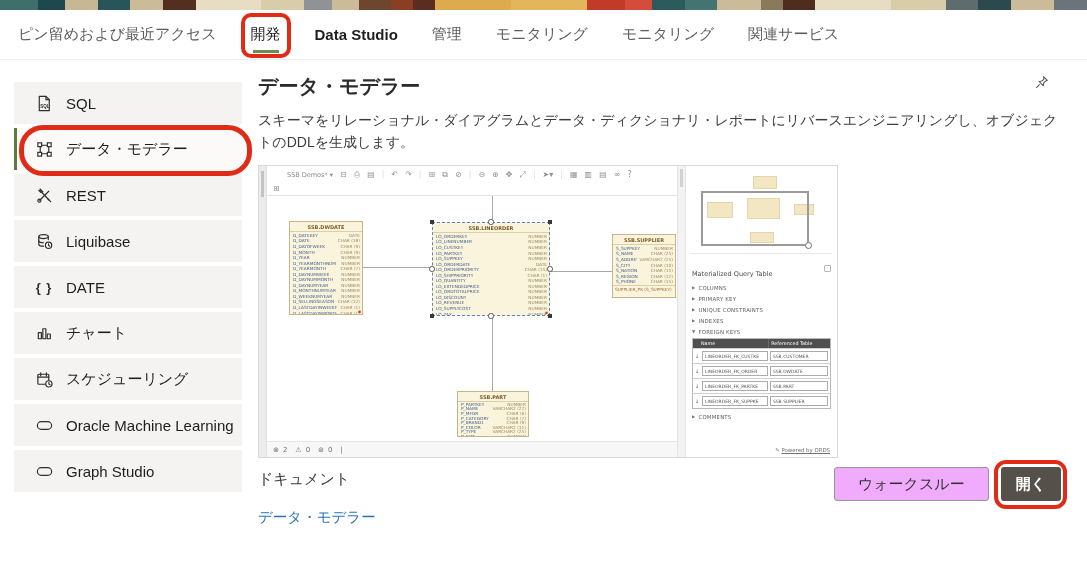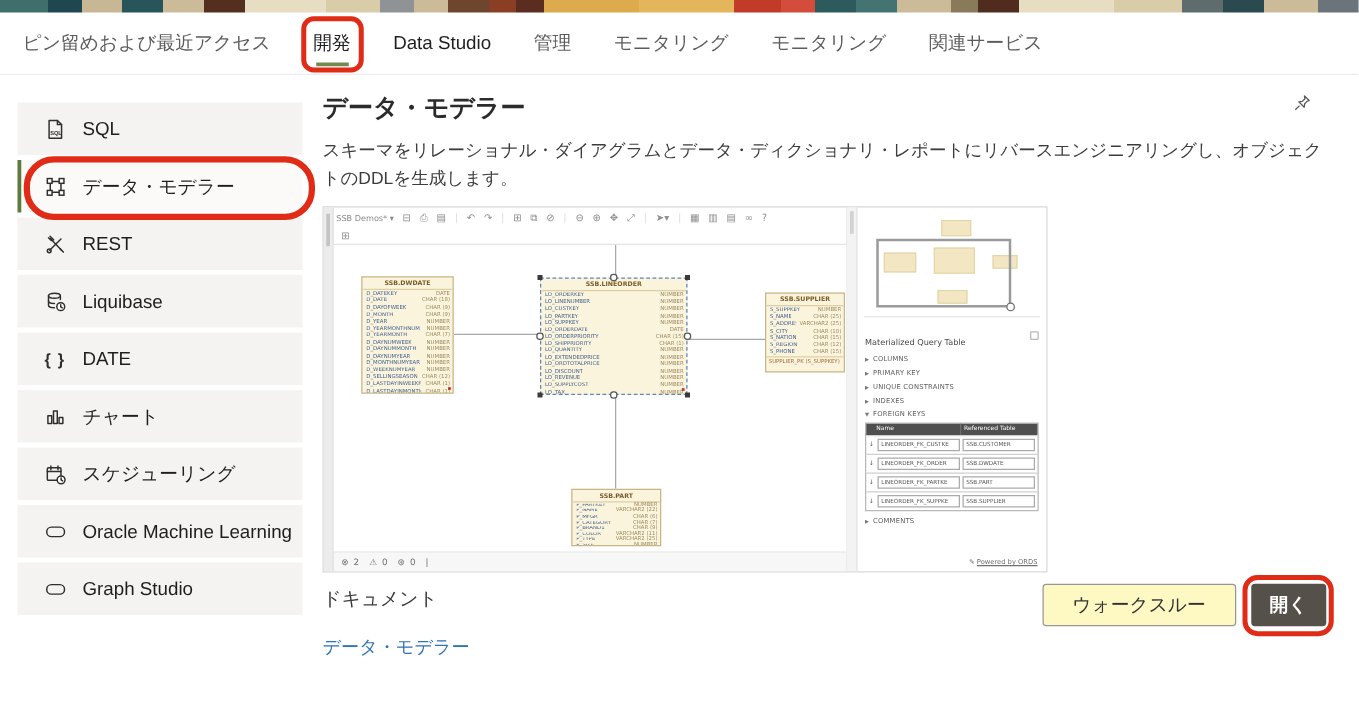--- a/index.html
+++ b/index.html
@@ -13,21 +13,21 @@
       #8f9396 28% 30.5%, #cbbb98 30.5% 33%, #6e452e 33% 36%, #8a3f24 36% 38%,
       #5a2d20 38% 40%, #ddaa4e 40% 47%, #e3b65b 47% 54%, #c23a28 54% 57.5%,
       #d44d3c 57.5% 60%, #2d5a5c 60% 63%, #447471 63% 66%, #cbbb98 66% 70%,
       #8a7a5c 70% 72%, #4f2c1d 72% 75%, #e7ddc3 75% 82%, #d9cca9 82% 87%,
       #5e6c6e 87% 90%, #2a4a50 90% 93%, #cbbb98 93% 97%, #6a747a 97% 100%); }
   
   .topnav { height:50px; display:flex; align-items:center; padding-left:18px;
     gap:34px; border-bottom:1px solid #ededed; }
   .nav-item { position:relative; font-size:15px; color:#5c5c5c; white-space:nowrap; cursor:pointer; }
   .nav-item.active { color:#222; }
-  .nav-item.emph { color:#1f1f1f; font-weight:400; }
+  .nav-item.emph { color:#1f1f1f; font-weight:700; }
   .nav-item .underline { position:absolute; left:2px; right:2px; bottom:-9px; height:3px; background:#6f8a52; }
   .annotation { position:absolute; border:4px solid #e02b16; border-radius:10px; pointer-events:none; z-index:5; }
   .nav-ann { top:-12px; bottom:-14px; left:-10px; right:-10px; }
   
   .layout { display:flex; }
   .sidebar { width:228px; margin:22px 0 0 14px; flex:none; }
   .side-item { position:relative; height:42px; margin-bottom:4px; background:#f4f3f1;
     display:flex; align-items:center; gap:12px; padding-left:20px; cursor:pointer; }
   .side-item.selected { background:#fbfaf8; border-left:3px solid #5d7a3c; padding-left:17px; }
   .side-ann { top:-3px; bottom:-6px; left:2px; right:-10px; border-width:5px; border-radius:24px; }
@@ -40,21 +40,21 @@
   .title-row { display:flex; justify-content:space-between; align-items:flex-start; }
   .page-title { font-size:20px; font-weight:700; color:#2b2b2b; }
   .pin { margin:2px 12px 0 0; cursor:pointer; }
   .desc { margin-top:10px; font-size:14px; line-height:1.55; color:#3c3c3c; max-width:820px; }
   
   .shot { margin-top:12px; width:580px; height:293px; border:1px solid #d8d8d8;
     display:flex; background:#fff; font-family:"DejaVu Sans",sans-serif; }
   .shot-left { width:8px; background:#ececec; border-right:1px solid #e0e0e0; position:relative; flex:none; }
   .shot-left .handle { position:absolute; top:5px; left:2px; width:3px; height:26px; background:#c4c4c4; }
   .shot-main { width:411px; flex:none; display:flex; flex-direction:column; border-right:1px solid #e3e3e3; }
-  .tb1 { height:17px; display:flex; align-items:center; gap:7px; padding:0 2px; flex:none; }
+  .tb1 { height:17px; display:flex; align-items:center; gap:7px; padding:0 20px; flex:none; }
   .dd { font-size:6.5px; color:#8a8a8a; white-space:nowrap; }
   .tbi { font-size:8px; color:#8f8f8f; line-height:1; }
   .tbi.sep { color:#ddd; }
   .tb2 { height:13px; display:flex; align-items:center; padding-left:6px; border-bottom:1px solid #e3e3e3; flex:none; }
   .canvas { flex:1; position:relative; overflow:hidden; background:#fff; }
   .conn { position:absolute; background:#a8a8a8; }
   .statusbar { height:16px; flex:none; border-top:1px solid #e7e7e7; background:#f7f7f7;
     display:flex; align-items:center; gap:4px; padding-left:6px; font-size:7px; color:#6f6f6f; }
   .statusbar .cnt { margin-right:4px; }
   
@@ -95,21 +95,21 @@
   .fk-row .cell { font-size:4.5px; color:#555; border:1px solid #ababab; background:#fff;
     padding:1.5px 2px; white-space:nowrap; overflow:hidden; }
   .fk-row .cell.c1 { flex:1.15; }
   .fk-row .cell.c2 { flex:1; }
   .powered { margin-top:auto; text-align:right; padding:3px 7px 4px; font-size:5.4px; color:#707070; }
   .powered span { text-decoration:underline; }
   
   .docs-h { margin-top:12px; font-size:15px; color:#3a3a3a; }
   .doc-link { margin-top:19px; font-size:14.5px; color:#2f73b8; cursor:pointer; display:inline-block; }
   .btn-row { position:absolute; right:26px; bottom:26px; display:flex; align-items:center; gap:12px; }
-  .btn-walk { height:34px; padding:0 23px; background:#fef9c3; border:1px solid #979797; border-radius:3px;
+  .btn-walk { height:34px; padding:0 23px; background:#f0abfc; border:1px solid #979797; border-radius:3px;
     font-size:15px; color:#333; cursor:pointer; font-family:inherit; }
   .btn-open-wrap { position:relative; }
   .btn-open { height:34px; padding:0 15px; background:#55504a; color:#fff; font-weight:700; border:none;
     border-radius:3px; font-size:15px; cursor:pointer; font-family:inherit; }
   .open-ann { top:-7px; bottom:-8px; left:-7px; right:-6px; border-radius:12px; }
 </style>
 </head>
 <body>
 
 <div class="banner"></div>

